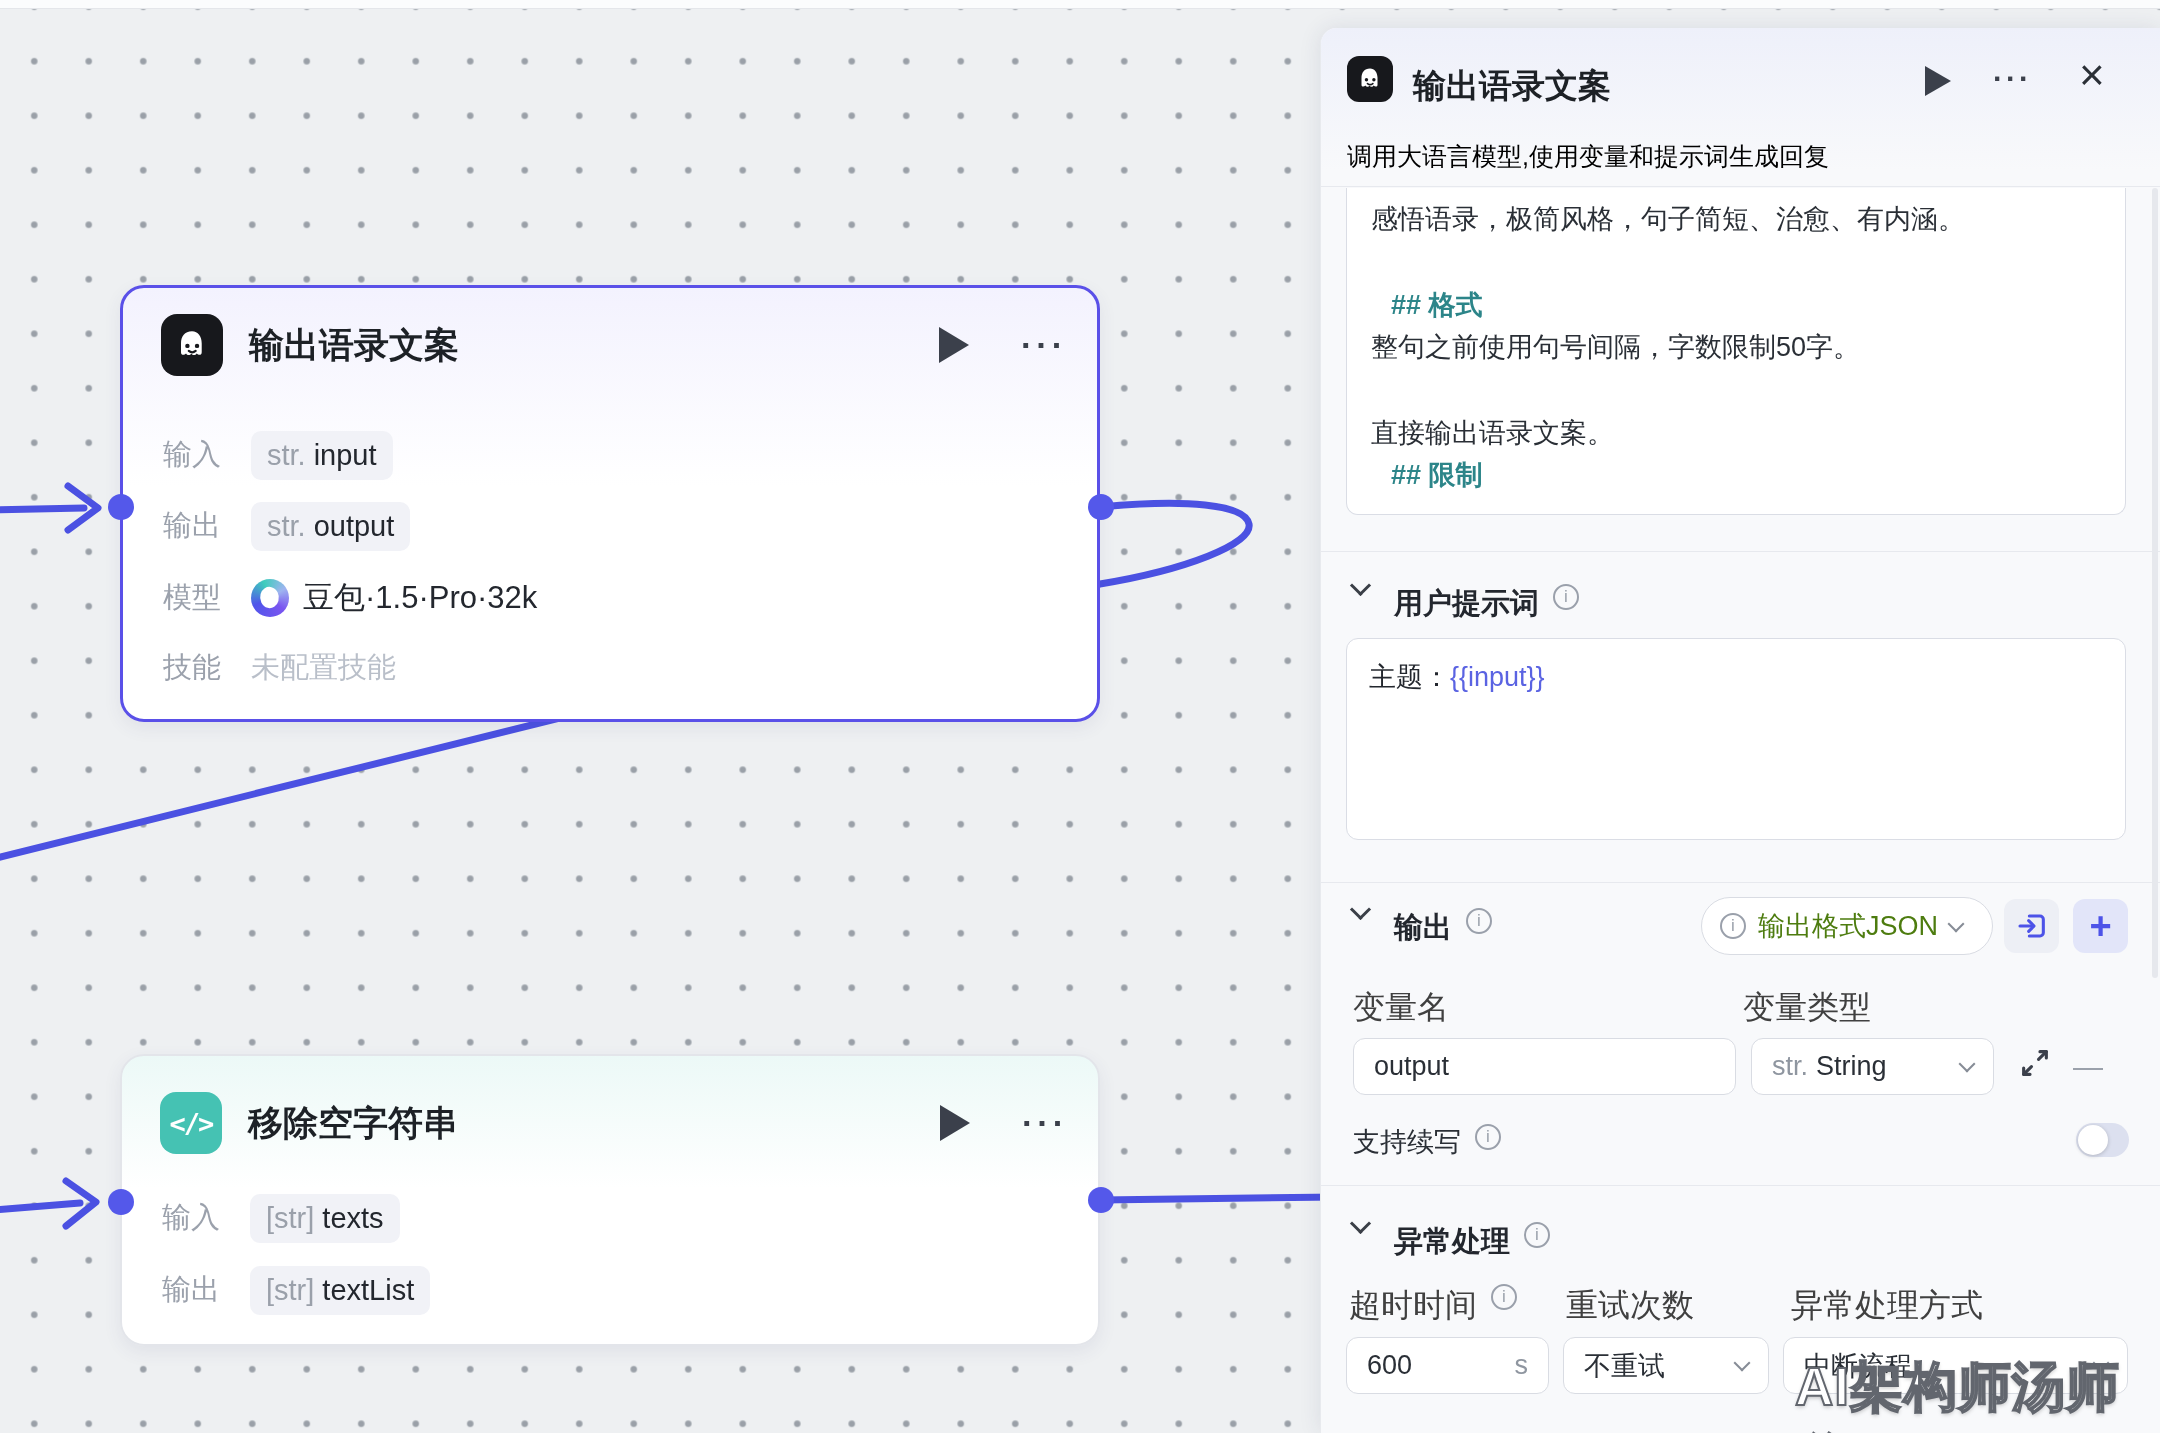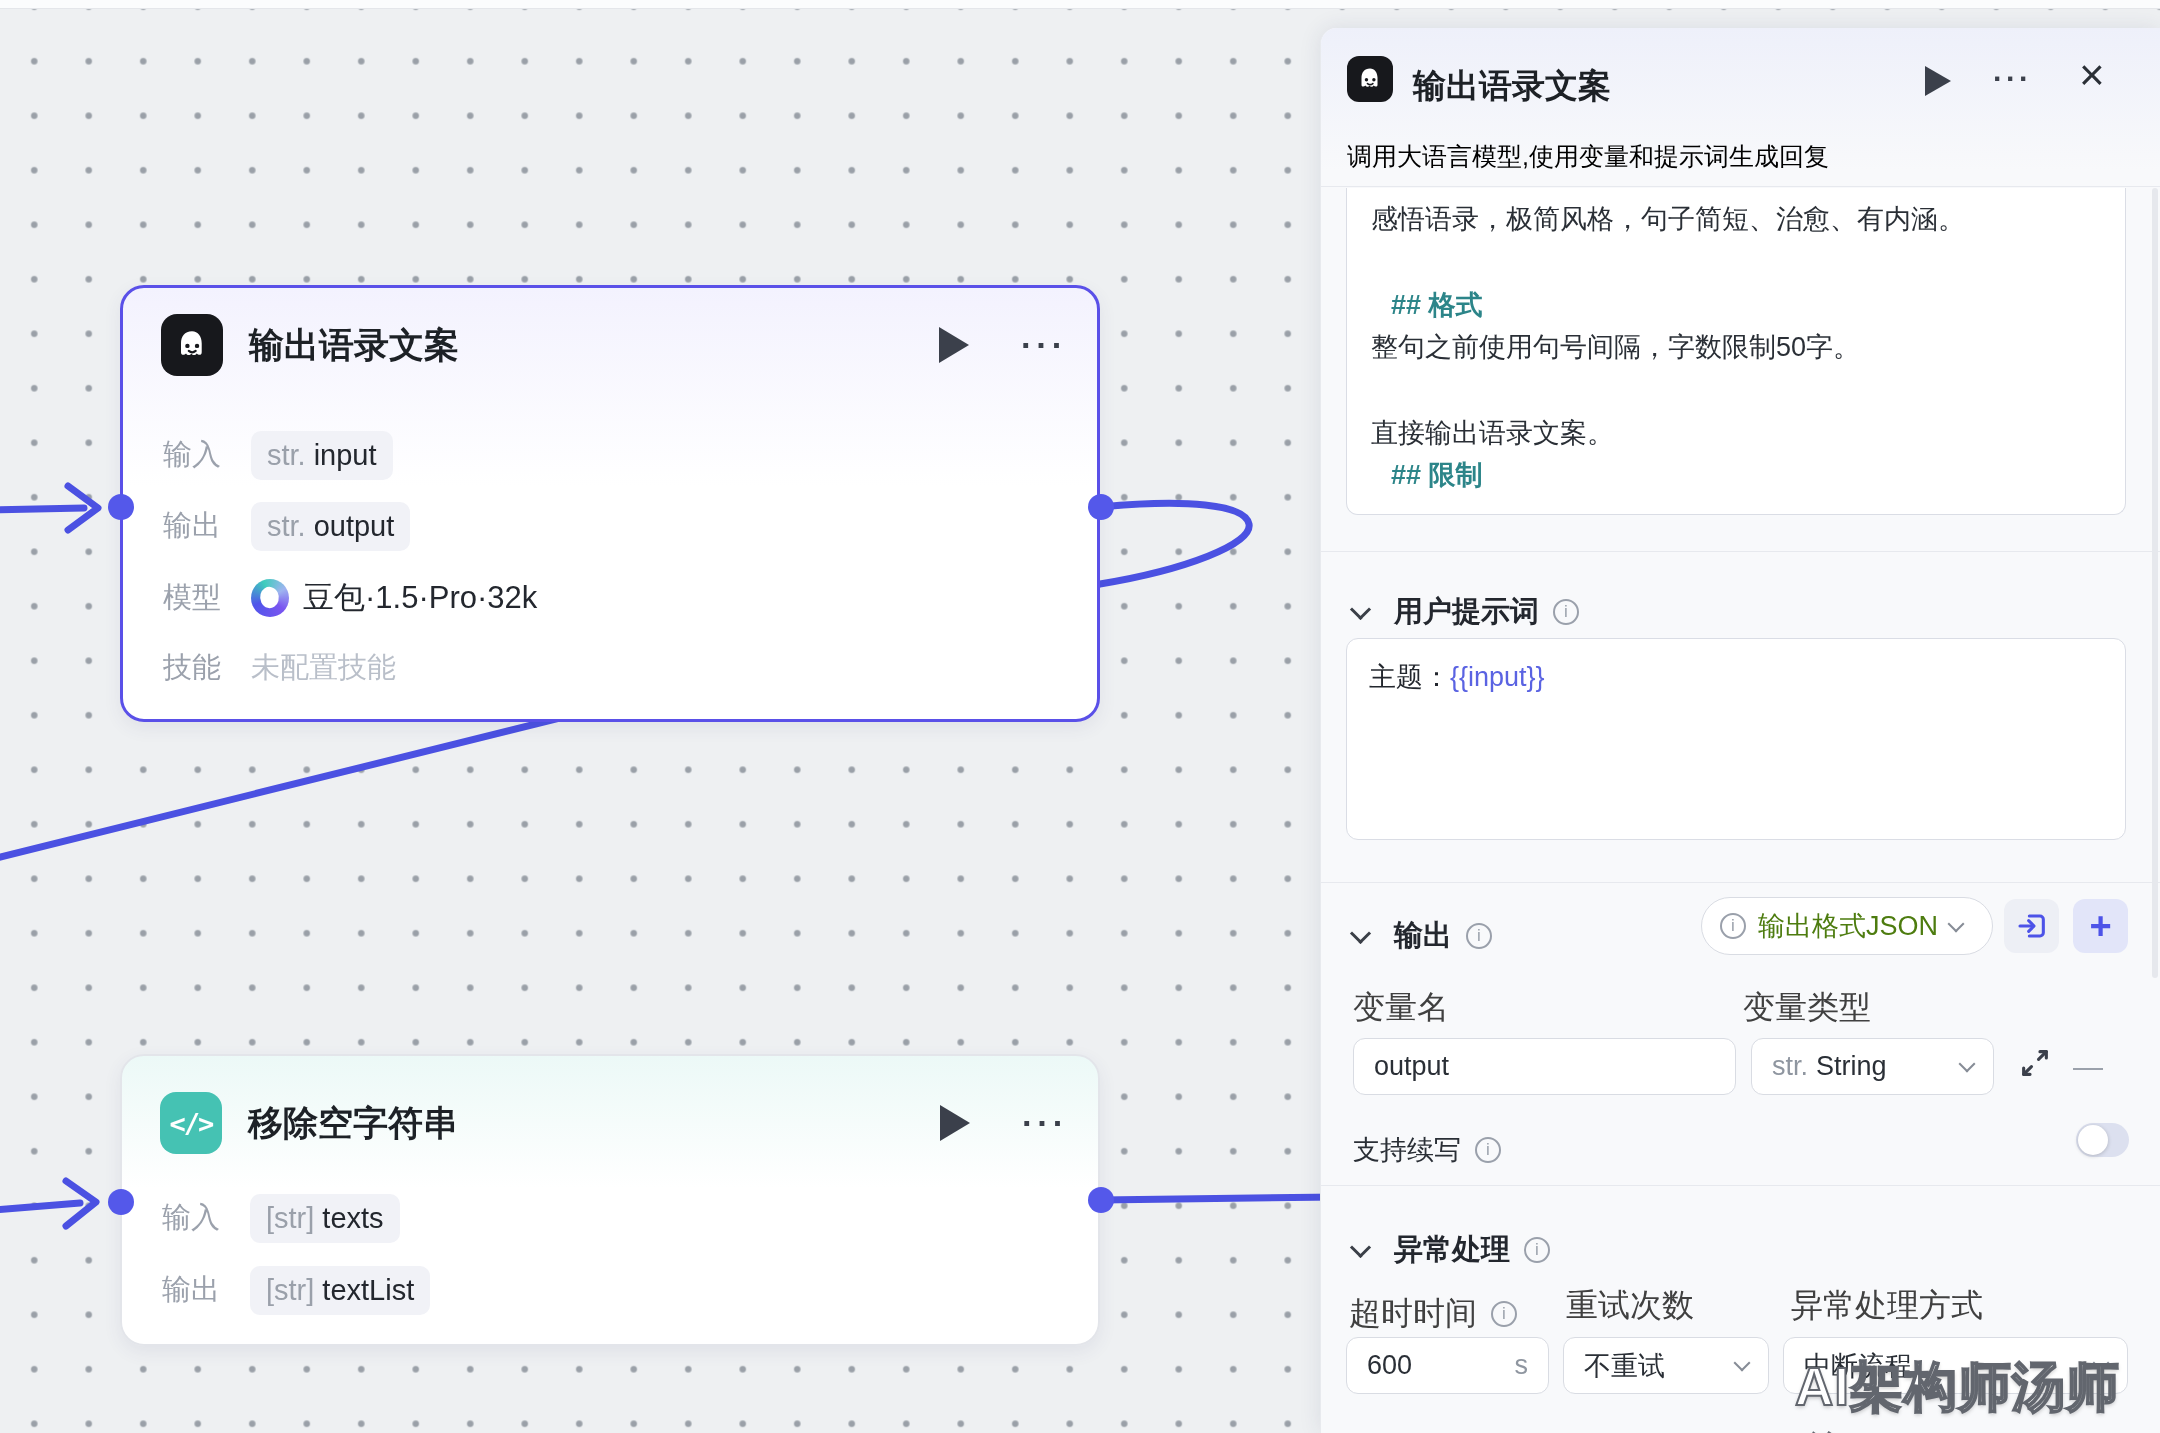--- a/index.html
+++ b/index.html
@@ -66,21 +66,21 @@
   #p-close { position:absolute; left:758px; top:22px; font-size:44px; color:#2a2f36; cursor:pointer; }
   #p-sub { position:absolute; left:26px; top:112px; font-size:25px; color:#000000; }
   .divider { position:absolute; left:0; width:100%; height:1px; background:#e7e9ee; }
 
   .box { position:absolute; left:25px; width:780px; background:#fff; border:1px solid #dadde5; border-radius:12px; }
   #sys-box { top:160px; height:327px; border-top:none; border-radius:0 0 12px 12px; padding:10px 24px; overflow:hidden; }
   .sys-line { font-size:27px; color:#2a2f36; line-height:42px; }
   .sys-gap { height:44px; }
   .md-head { color:#2c8589; font-weight:bold;margin-left:20px; }
 
-  .sec-head { position:absolute; display:flex; align-items:center;margin-top:8px; }
+  .sec-head { position:absolute; display:flex; align-items:flex-start; }
   .chev { width:15px; height:15px; border-right:3.5px solid #3a3f47; border-bottom:3.5px solid #3a3f47;
     transform:rotate(45deg); margin:-6px 4px 0 6px; cursor:pointer; }
   .sec-title { font-size:29px; font-weight:bold; color:#23272e; margin-left:22px; }
   .info { width:26px; height:26px; border:2px solid #9aa0ab; border-radius:50%; color:#9aa0ab;
     font-size:17px; display:inline-flex; align-items:center; justify-content:center; margin-left:14px; flex:0 0 auto; }
 
   #user-box { top:610px; height:202px; padding:20px 22px; font-size:27px; }
   .var-ref { color:#5a63e2; }
 
   .fmt-pill { position:absolute; left:380px; top:869px; width:292px; height:58px; background:#fff;

